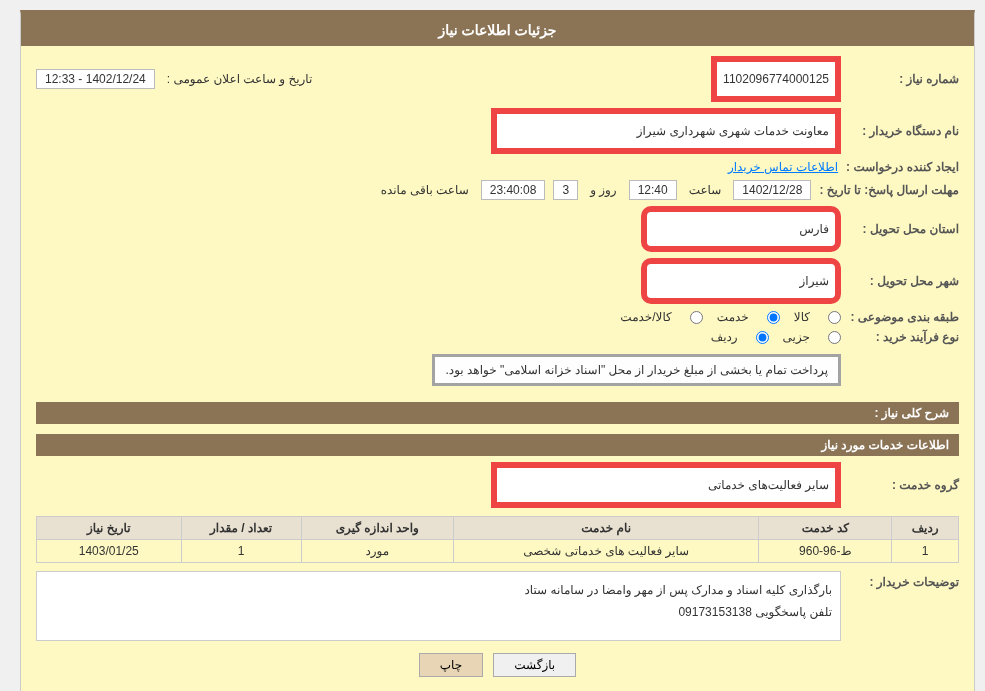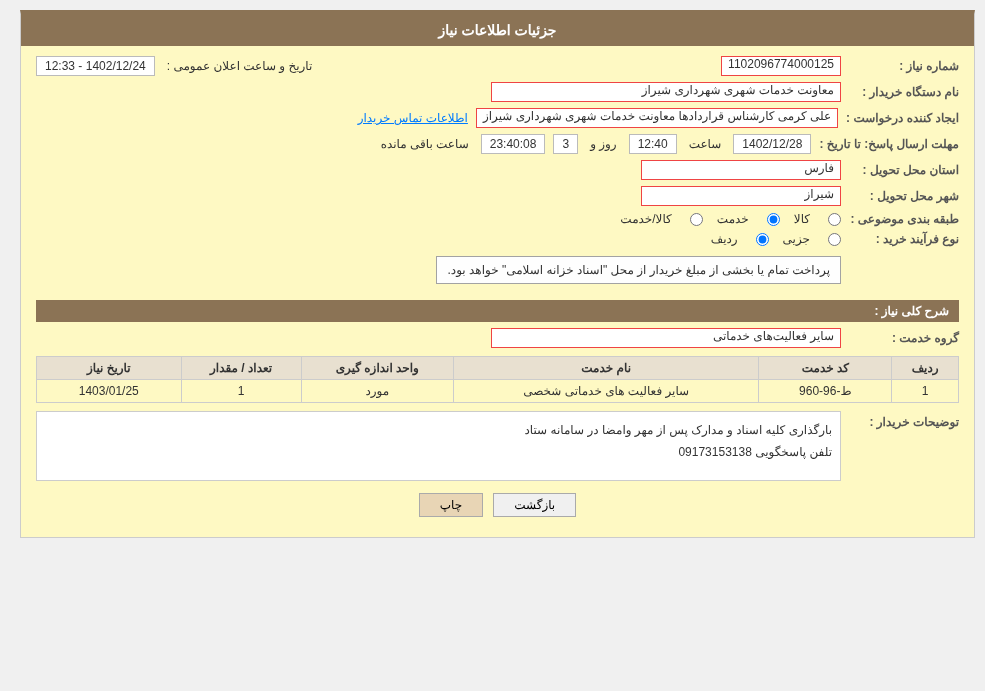--- a/index.html
+++ b/index.html
@@ -41,32 +41,33 @@
       font-weight: bold;
       margin: 10px 0 6px 0;
     }
     .info-label {
       color: #555;
       font-weight: bold;
       min-width: 110px;
       text-align: right;
     }
     .info-value {
-      border: 1px solid #ef4444;
+      border: 6px solid #ef4444;
       background: #fff;
-      padding: 0 6px;
+      padding: 10px 6px;
       min-width: 120px;
       min-height: 20px;
       font-size: 12px;
     }
     .info-value.wide {
       min-width: 350px;
     }
     .info-value.medium {
       min-width: 200px;
+      border-radius: 10px;
     }
     .date-number {
       border: 1px solid #bbb;
       background: #fff;
       padding: 2px 8px;
       font-size: 12px;
     }
     .link-text {
       color: #007bff;
       cursor: pointer;
@@ -81,21 +82,21 @@
       display: flex;
       align-items: center;
       gap: 10px;
     }
     .radio-item {
       display: flex;
       align-items: center;
       gap: 18px;
     }
     .note-box {
-      border: 1px solid #a3a3a3;
+      border: 3px solid #a3a3a3;
       background: #fefefe;
       padding: 6px 10px;
       margin: 6px 0;
       font-size: 12px;
       color: #333;
       min-height: 24px;
     }
     .description-box {
       border: 1px solid #ccc;
       background: #fefefe;
@@ -180,21 +181,20 @@
         <span class="date-number">1402/12/24 - 12:33</span>
       </div>
 
       <div class="row-flex">
         <span class="info-label">نام دستگاه خریدار :</span>
         <span class="info-value wide">معاونت خدمات شهری شهرداری شیراز</span>
       </div>
 
       <div class="row-flex">
         <span class="info-label">ایجاد کننده درخواست :</span>
-        <span class="info-value wide">علی کرمی کارشناس قراردادها معاونت خدمات شهری شهرداری شیراز</span>
         <span class="link-text">اطلاعات تماس خریدار</span>
       </div>
 
       <div class="row-flex">
         <span class="info-label">مهلت ارسال پاسخ: تا تاریخ :</span>
         <span class="date-number">1402/12/28</span>
         <span class="inline-label">ساعت</span>
         <span class="date-number">12:40</span>
         <span class="inline-label">روز و</span>
         <span class="date-number">3</span>
@@ -242,20 +242,21 @@
               <input type="radio" name="purchase_type" checked="" style="">
               <span class="group-label">ردیف</span>
             </div>
           </div>
           <div class="note-box">پرداخت تمام یا بخشی از مبلغ خریدار از محل "اسناد خزانه اسلامی" خواهد بود.</div>
         </div>
       </div>
 
       <div class="section-header">شرح کلی نیاز :</div>
 
+      <div class="section-header">اطلاعات خدمات مورد نیاز</div>
 
       <div class="row-flex">
         <span class="info-label">گروه خدمت :</span>
         <span class="info-value wide">سایر فعالیت‌های خدماتی</span>
       </div>
 
       <table class="table-section">
         <thead>
           <tr>
             <th>ردیف</th>

